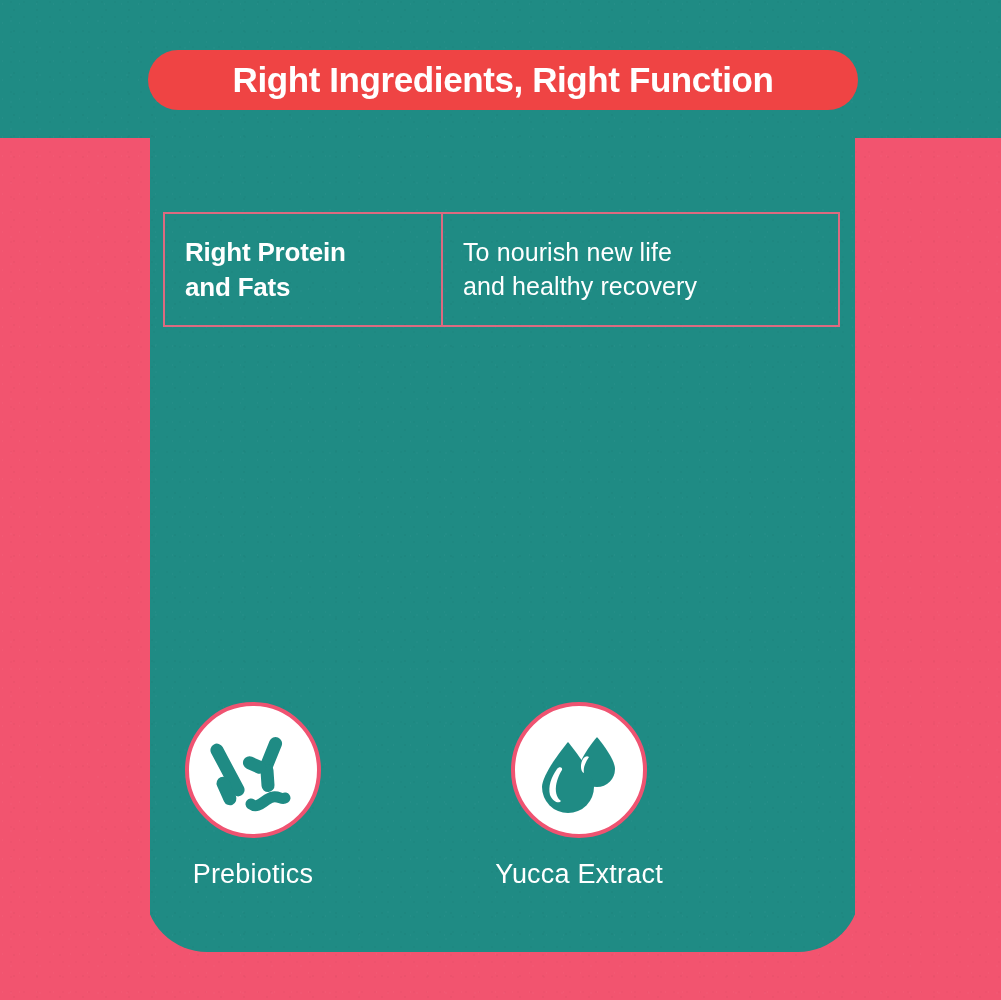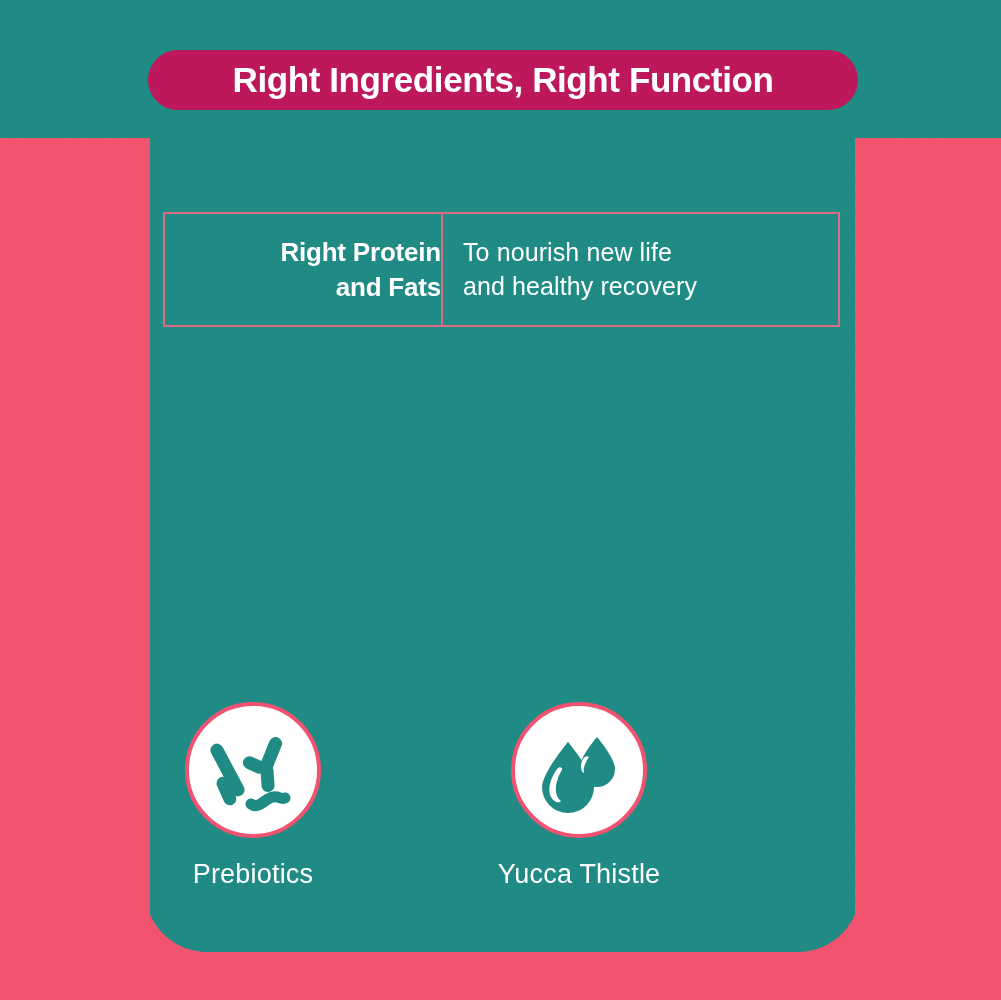--- a/index.html
+++ b/index.html
@@ -81,21 +81,21 @@
     background-size: 17px 19px, 23px 21px, 29px 27px, 13px 15px;
   }
 
   
   #title-pill {
     position: absolute;
     left: 148px;
     top: 50px;
     width: 710px;
     height: 60px;
-    background: #be185d;
+    background: #ef4444;
     border-radius: 32px;
     display: flex;
     align-items: center;
     justify-content: center;
     box-sizing: border-box;
   }
   #title-text {
     color: #ffffff;
     font-size: 35px;
     font-weight: bold;
@@ -120,21 +120,20 @@
     padding: 16px 0 16px 20px;
     box-sizing: border-box;
   }
   td.col-name {
     width: 278px;
     color: #ffffff;
     font-size: 26px;
     font-weight: bold;
     line-height: 1.32;
     letter-spacing: -0.2px;
-    text-align: right;
   }
   td.col-func {
     width: 397px;
     color: #ffffff;
     font-size: 25px;
     font-weight: 400;
     line-height: 1.33;
     letter-spacing: 0.1px;
     border-radius: 27px;
   }
@@ -239,18 +238,18 @@
             <path d="M35 18 C35 18, 9 49, 9 63 A26 26 0 0 0 61 63 C61 49, 35 18, 35 18 Z"></path>
           </g>
           <g fill="#ffffff">
 
             <path d="M56 33 C52 39, 50 44, 51 49 C48 48, 47 42, 49 37 C50 34, 53 31, 56 33 Z"></path>
 
             <path d="M24 45 C18 54, 15 62, 17 71 C20 78, 26 80, 28 77 C25 75, 22 70, 23 62 C24 55, 27 49, 29 46 C30 43, 26 42, 24 45 Z"></path>
           </g>
         </svg>
       </div>
-      <div class="badge-label">Yucca Thistle</div>
+      <div class="badge-label">Yucca Extract</div>
     </div>
 
   </div>
 
 </div>
 
 </body></html>

